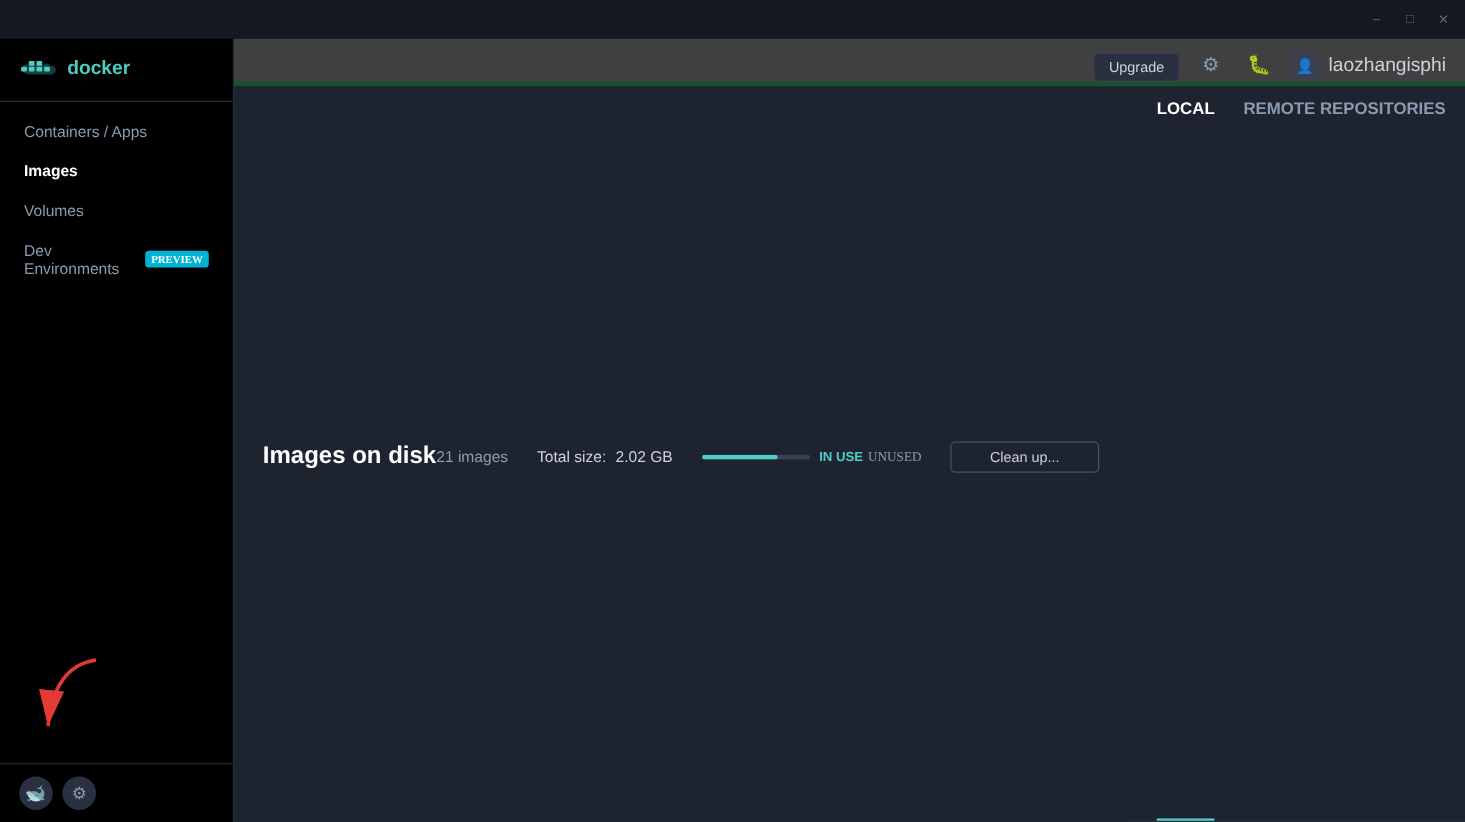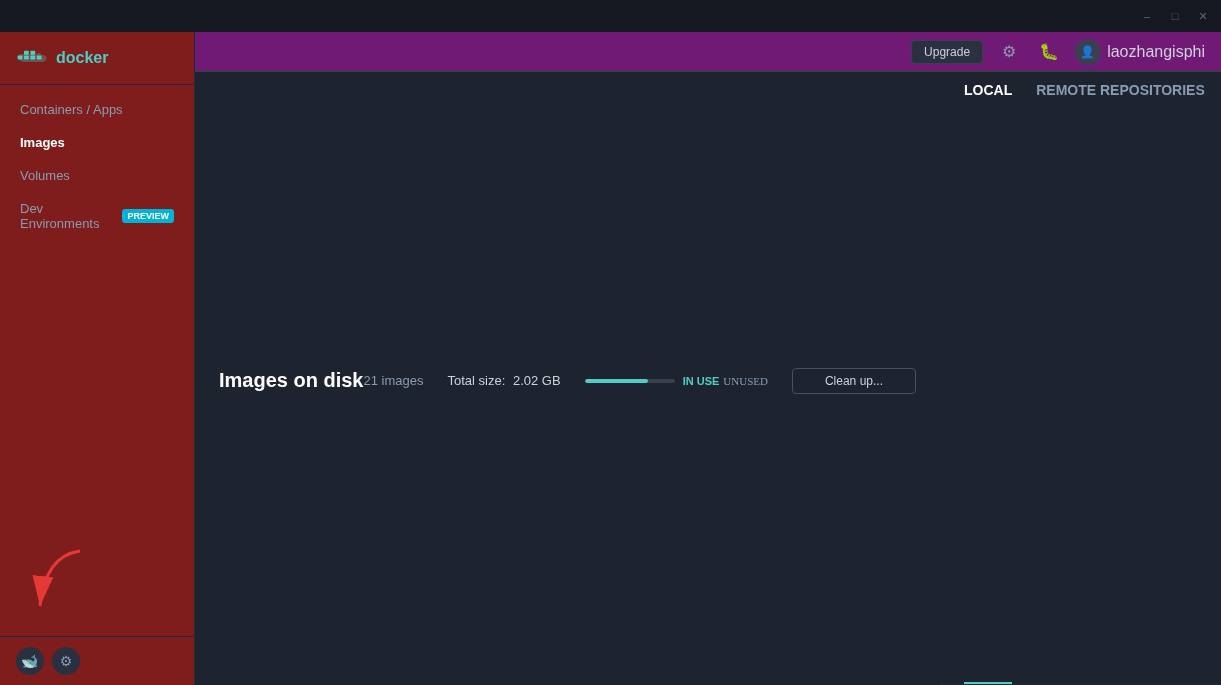--- a/index.html
+++ b/index.html
@@ -10,21 +10,21 @@
       width: 1221px;
       height: 685px;
       overflow: hidden;
       display: flex;
       flex-direction: column;
     }
 
     
     .sidebar {
       width: 195px;
-      background: #7f1d1d;
+      background: #000000;
       display: flex;
       flex-direction: column;
       flex-shrink: 0;
       border-right: 1px solid #252a3a;
     }
     .sidebar-logo {
       padding: 14px 16px;
       display: flex;
       align-items: center;
       gap: 8px;
@@ -52,20 +52,21 @@
       font-weight: 600;
     }
     .preview-badge {
       background: #00b4d8;
       color: #fff;
       font-size: 9px;
       font-weight: 700;
       padding: 2px 5px;
       border-radius: 3px;
       text-transform: uppercase;
+      font-family: Liberation Serif, serif;
     }
     .sidebar-bottom {
       padding: 10px 16px;
       border-top: 1px solid #252a3a;
       display: flex;
       align-items: center;
       gap: 8px;
     }
     .sidebar-bottom-icon {
       width: 28px;
@@ -74,29 +75,29 @@
       border-radius: 50%;
       display: flex;
       align-items: center;
       justify-content: center;
       color: #4ecdc4;
       font-size: 14px;
     }
 
     
     .topbar {
-      background: #701a75;
+      background: #404040;
       height: 40px;
       display: flex;
-      align-items: center;
+      align-items: flex-end;
       justify-content: flex-end;
       padding: 0 16px;
       gap: 12px;
       flex-shrink: 0;
-      border-bottom: 1px solid #14532d;
+      border-bottom: 4px solid #14532d;
     }
     .topbar-btn {
       background: #2a3040;
       border: 1px solid #3a4050;
       color: #cdd1db;
       padding: 4px 12px;
       border-radius: 4px;
       font-size: 12px;
       cursor: pointer;
     }

